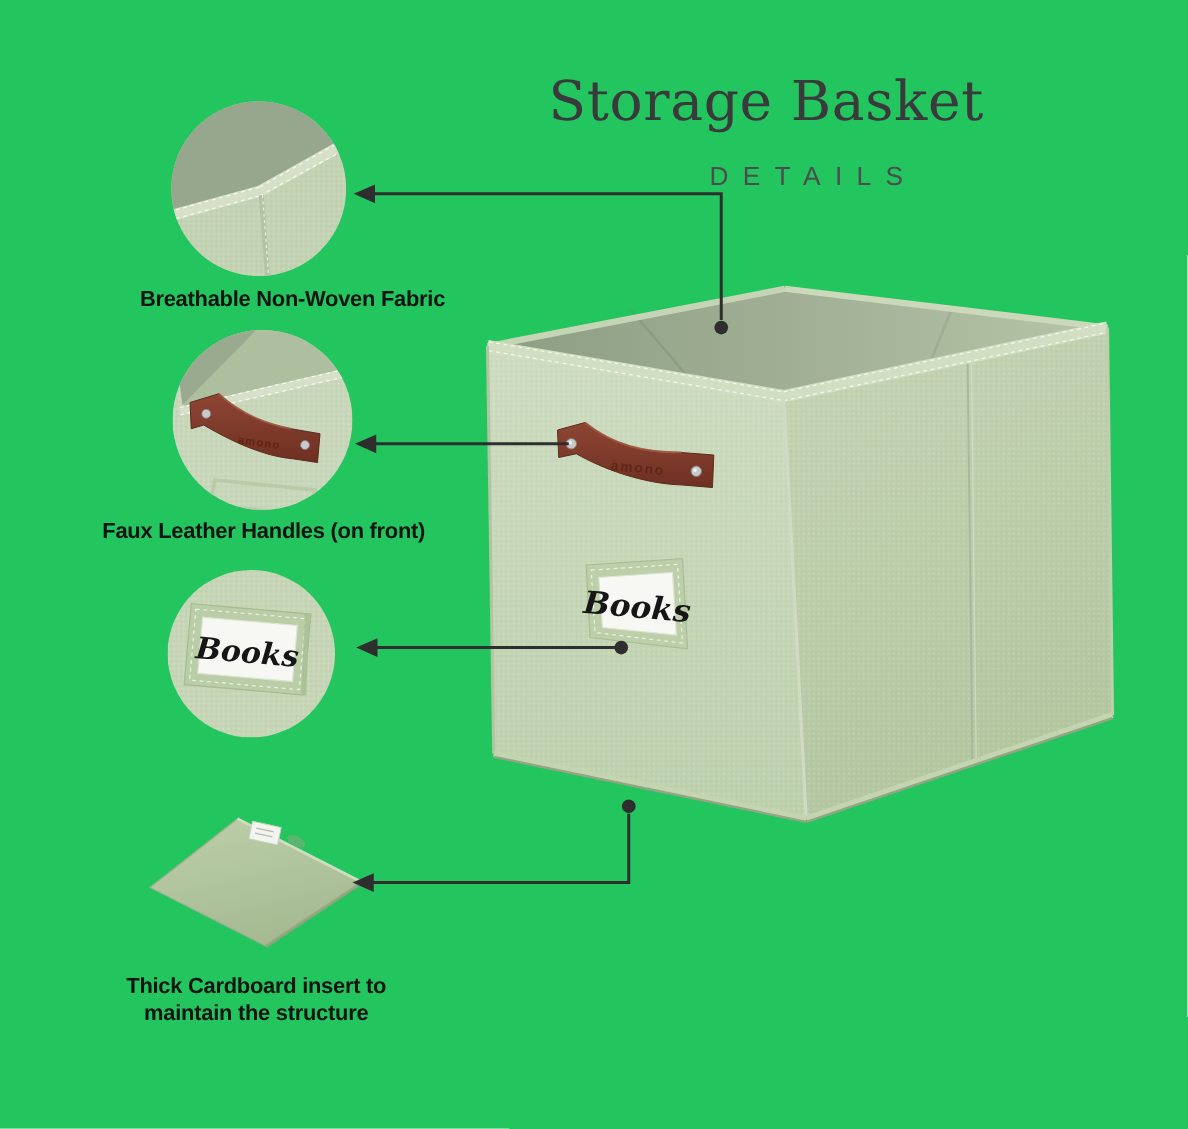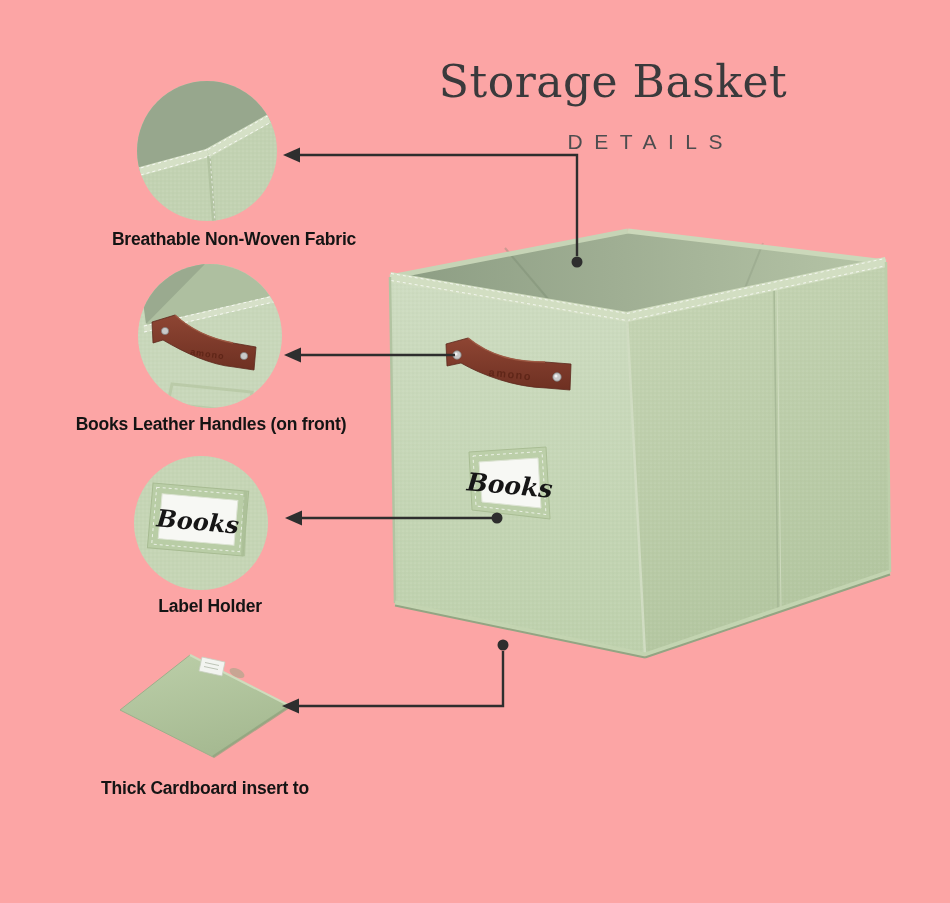--- a/index.html
+++ b/index.html
@@ -1,17 +1,17 @@
 <!DOCTYPE html>
 <html><head>
 <meta charset="utf-8">
 <style>
   html,body{margin:0;padding:0;background:#ffffff;}
   .canvas{
-    position:relative;width:950px;height:903px;background:#fca5a5;overflow:hidden;
+    position:relative;width:950px;height:903px;background:#22c55e;overflow:hidden;
     font-family:"Liberation Sans",sans-serif;
   }
   .title{
     position:absolute;left:437px;top:56px;width:352px;text-align:center;
     font-family:"DejaVu Serif",serif;font-size:44px;line-height:52px;
     color:#3a3a3c;font-weight:500;letter-spacing:0.5px;white-space:nowrap;
   }
   .subtitle{
     position:absolute;left:556px;top:130px;width:248px;text-align:left;
     font-size:21px;letter-spacing:11.5px;text-indent:11.5px;color:#4d4d4f;
@@ -29,24 +29,24 @@
 </style>
 </head>
 <body>
 
 <div class="canvas">
 
   <div class="title">Storage Basket</div>
   <div class="subtitle">DETAILS</div>
 
   <div class="feature-label fl-1">Breathable Non-Woven Fabric</div>
-  <div class="feature-label fl-2">Books Leather Handles (on front)</div>
-  <div class="feature-label fl-3">Label Holder</div>
+  <div class="feature-label fl-2">Faux Leather Handles (on front)</div>
   <div class="feature-label fl-4">
     <div>Thick Cardboard insert to</div>
+    <div>maintain the structure</div>
   </div>
 
   <svg class="art" width="950" height="903" viewBox="0 0 950 903">
     <defs>
       <linearGradient id="gradInterior" x1="0" y1="0" x2="1" y2="0">
         <stop offset="0" stop-color="#8c9d83"></stop>
         <stop offset="0.45" stop-color="#9fae93"></stop>
         <stop offset="1" stop-color="#b6c5a7"></stop>
       </linearGradient>
       <linearGradient id="gradFront" x1="0" y1="0" x2="0" y2="1">

